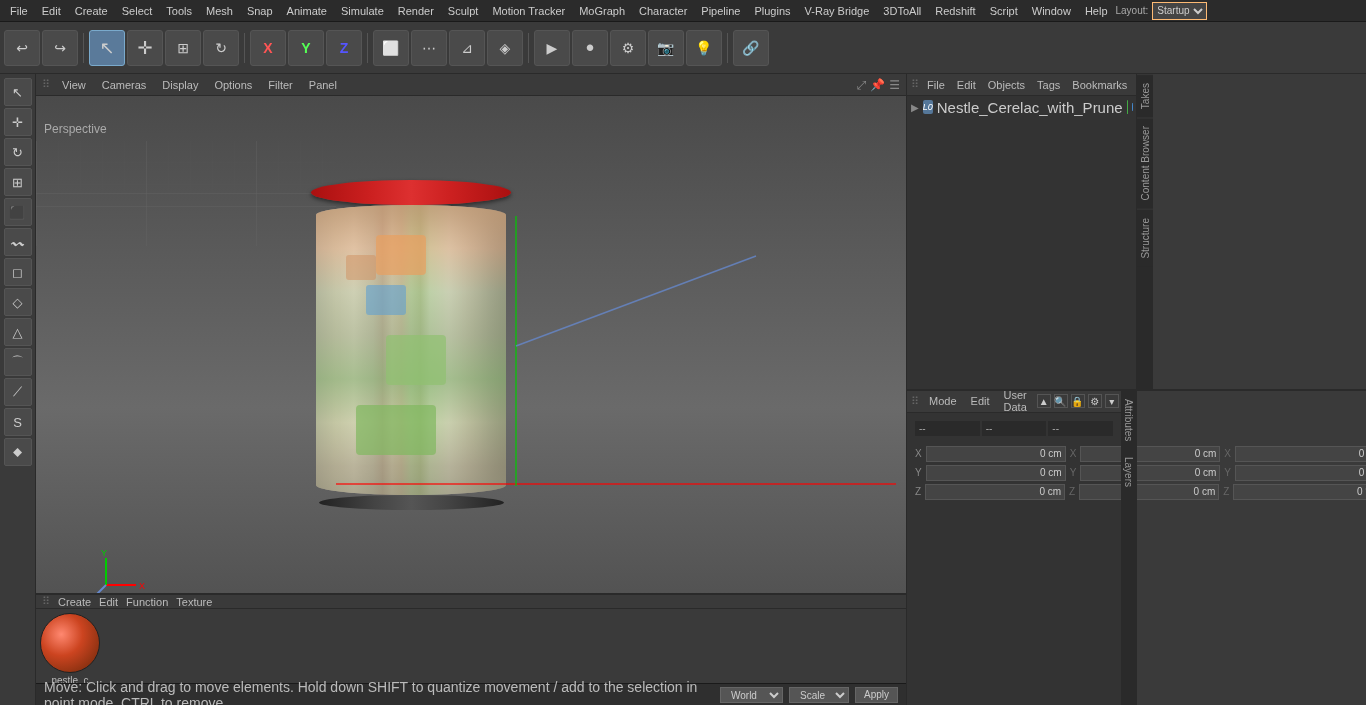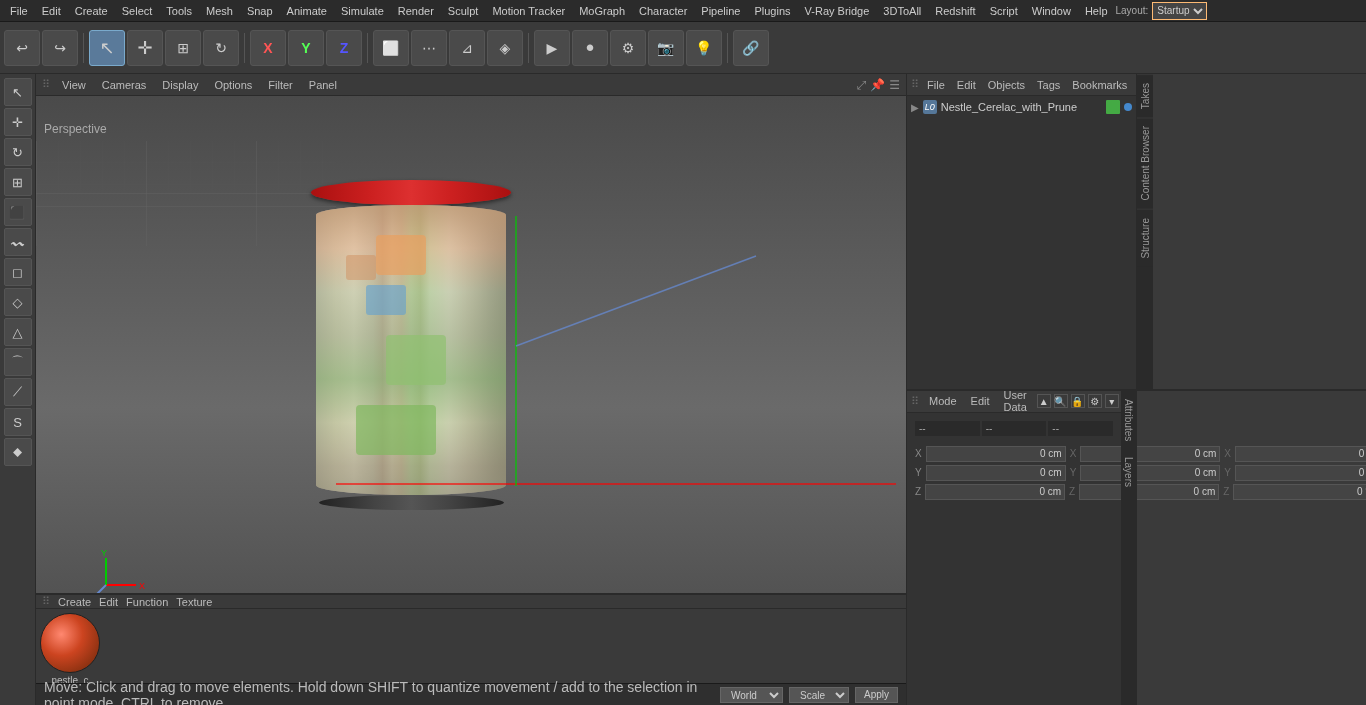--- a/index.html
+++ b/index.html
@@ -356,23 +356,24 @@
       background: #557799;
       border-radius: 2px;
       font-size: 9px;
       display: flex;
       align-items: center;
       justify-content: center;
       color: white;
       font-style: italic;
     }
     .object-name {
-      font-size: 11px;
+      font-size: 15px;
       color: #ccc;
       flex: 1;
+      text-align: center;
     }
     .object-tag-green {
       width: 14px;
       height: 14px;
       background: #44aa44;
       border-radius: 1px;
     }
     .object-tag-dot {
       width: 8px;
       height: 8px;

